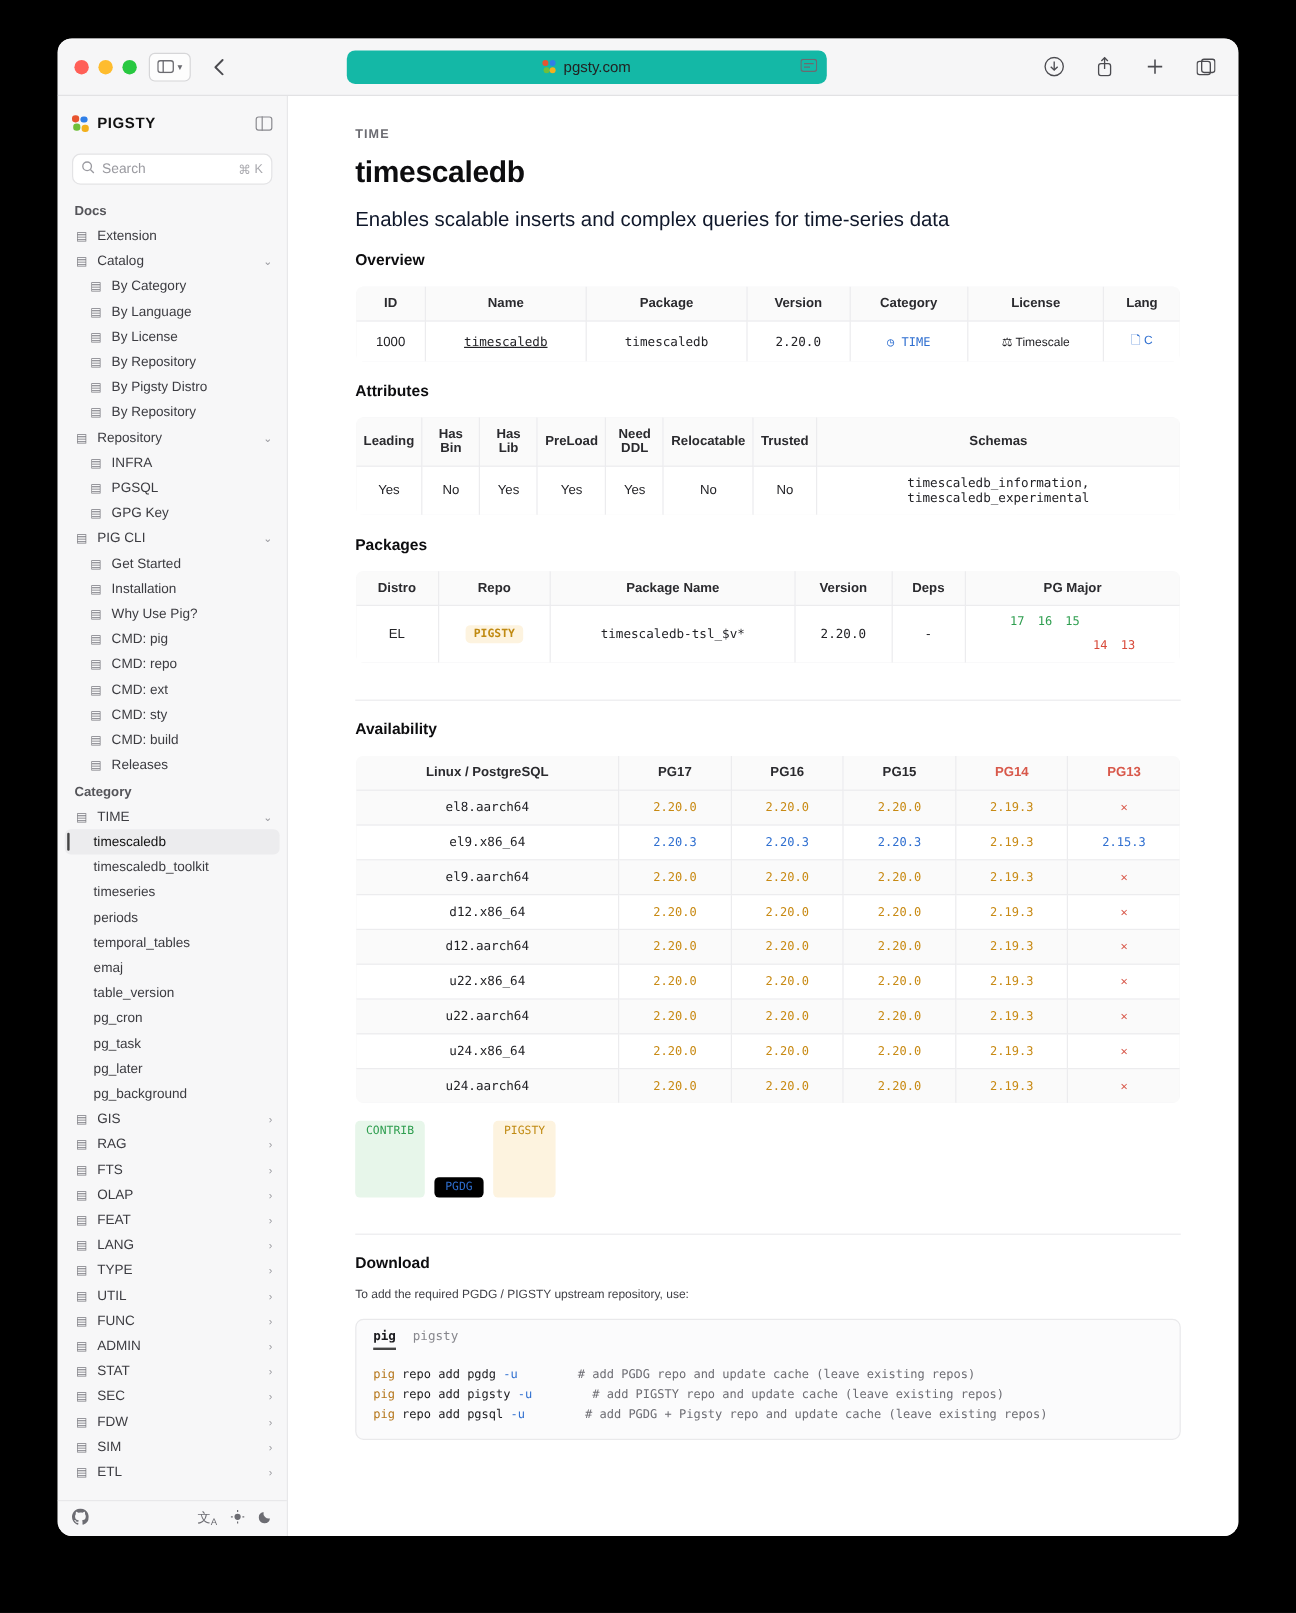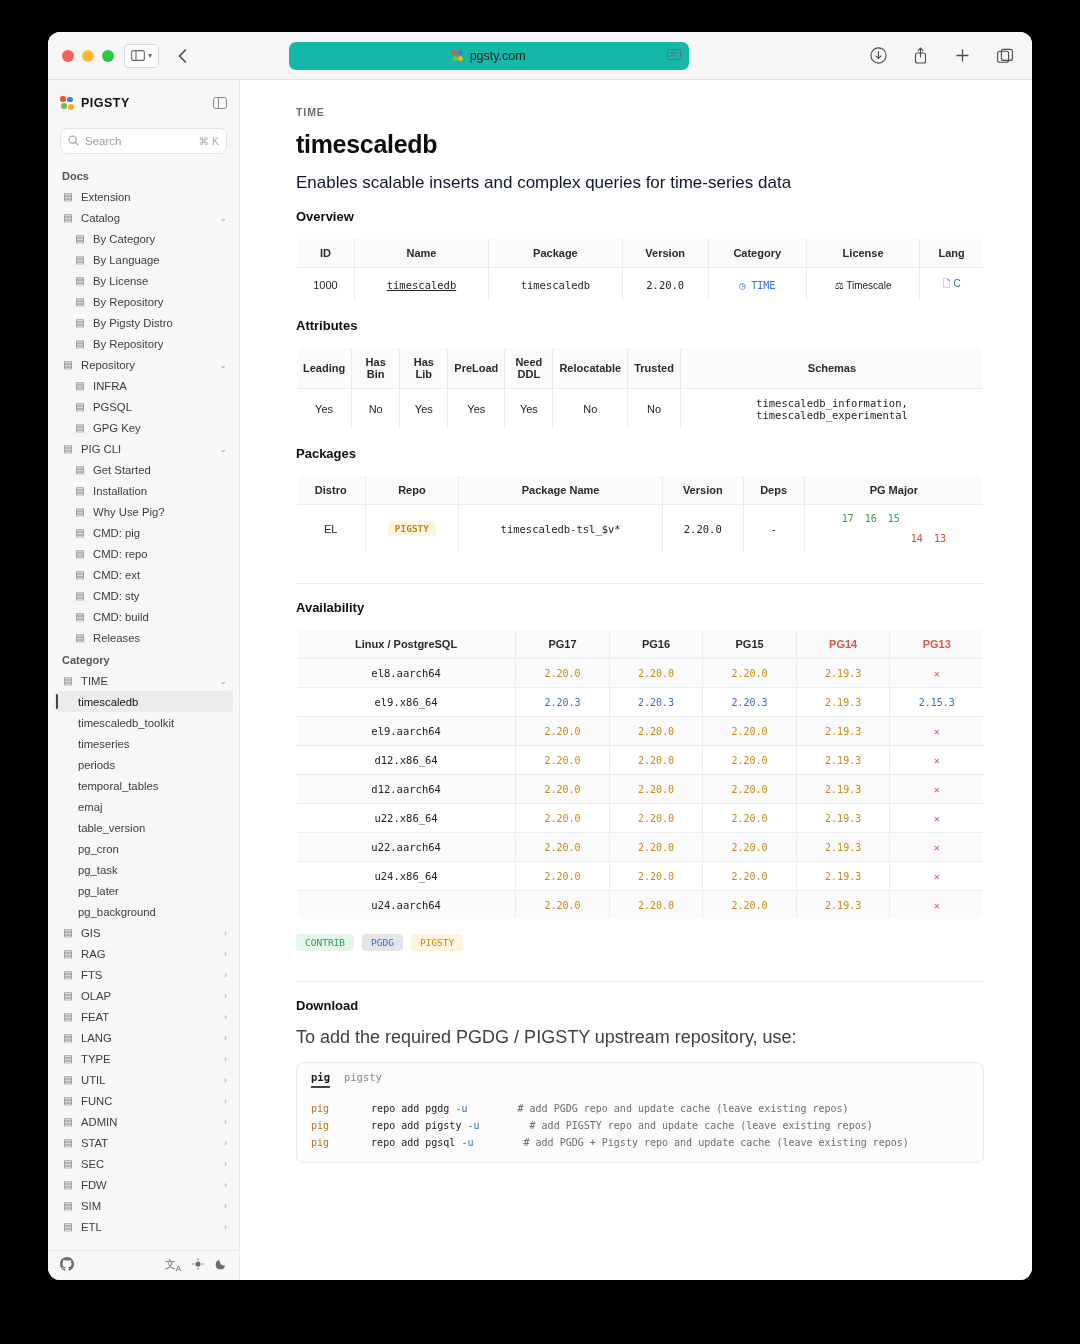--- a/index.html
+++ b/index.html
@@ -202,39 +202,39 @@
   .v-blue { color: #2f6fd0; }
   .v-amber { color: #c88a14; }
   .x-mark { color: #d8584a; font-size: 11px; }
   tr.alt td { background: #fafafa; }
   .badges { display: flex; gap: 8px; margin-top: 14px; }
   .badge {
     font-size: 9.5px; font-weight: 400; padding: 3px 9px; border-radius: 4px;
     font-family: "DejaVu Sans Mono", monospace;
   }
   .badge.contrib { background: #e7f6ea; color: #2e9e4f; }
-  .badge.pgdg { background: #e5e5e5; color: #2f6fd0; }
+  .badge.pgdg { background: #000000; color: #2f6fd0; margin-top: 47px; }
   .badge.pigsty { background: #fdf3df; color: #c08a12; }
   hr.rule { border: none; border-top: 1px solid #ececee; margin-top: 30px; }
-  .para { font-size: 18px; color: #3f3f45; margin-top: 14px; }
+  .para { font-size: 10px; color: #3f3f45; margin-top: 14px; }
   .codebox {
     margin-top: 14px;
     border: 1px solid #e9e9eb;
     border-radius: 7px;
     background: #fbfbfc;
     overflow: hidden;
   }
   .code-tabs {
     display: flex; gap: 14px; padding: 8px 14px 4px;
     font-size: 10.5px; font-family: "DejaVu Sans Mono", monospace; color: #87878d;
   }
   .code-tabs .on { color: #1b1b1f; font-weight: 700; border-bottom: 2px solid #444; padding-bottom: 3px; }
   .code-body { padding: 8px 14px 10px; font-family: "DejaVu Sans Mono", monospace; font-size: 10px; line-height: 1.72; }
   .c-cmd { color: #b5761a; }
-  .c-sub { color: #1b1b1f; margin-left: 36px; }
+  .c-sub { color: #1b1b1f; }
   .c-flag { color: #2f6fd0; }
   .c-cmt { color: #6d6d73; margin-left: 32px; }
 </style>
 </head>
 <body>
 
 <div class="window">
 
   <div class="chrome">
     <div class="traffic">

